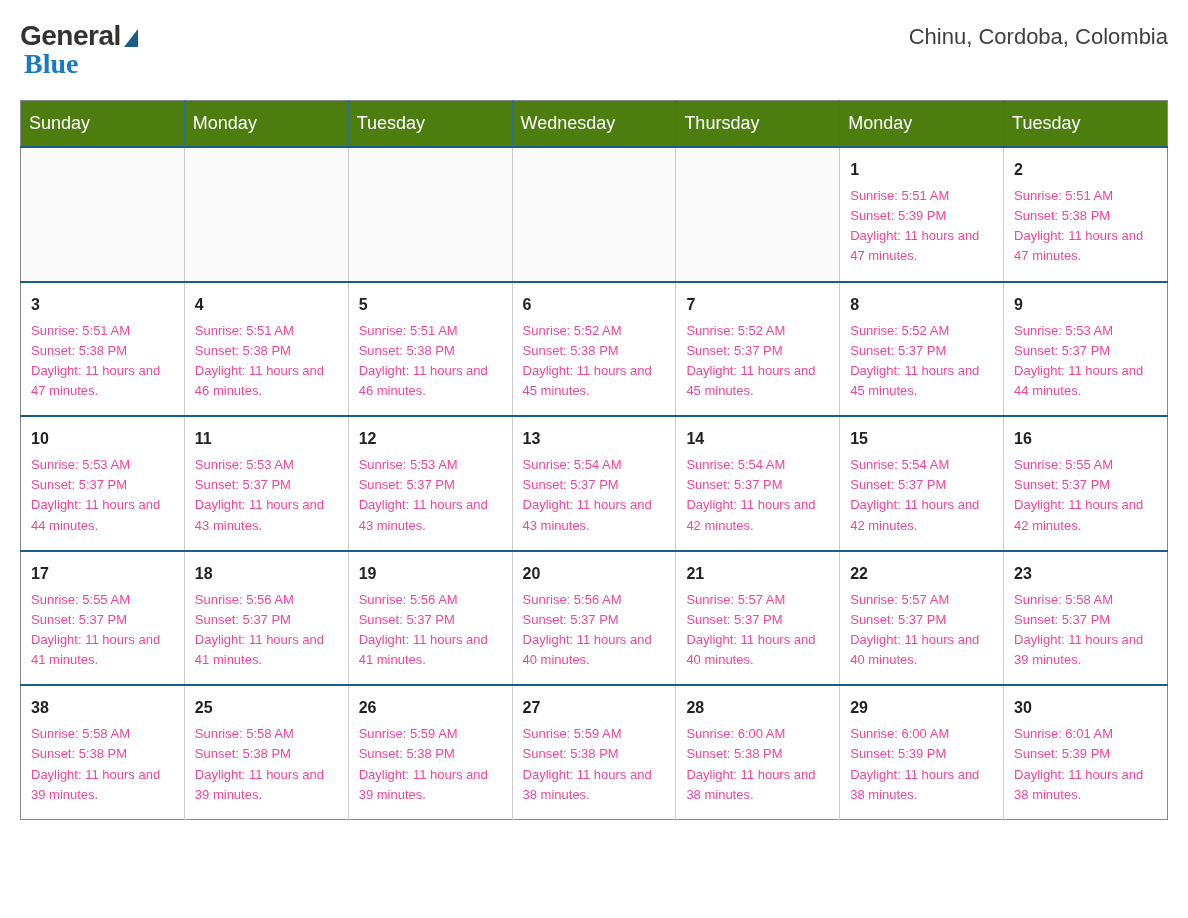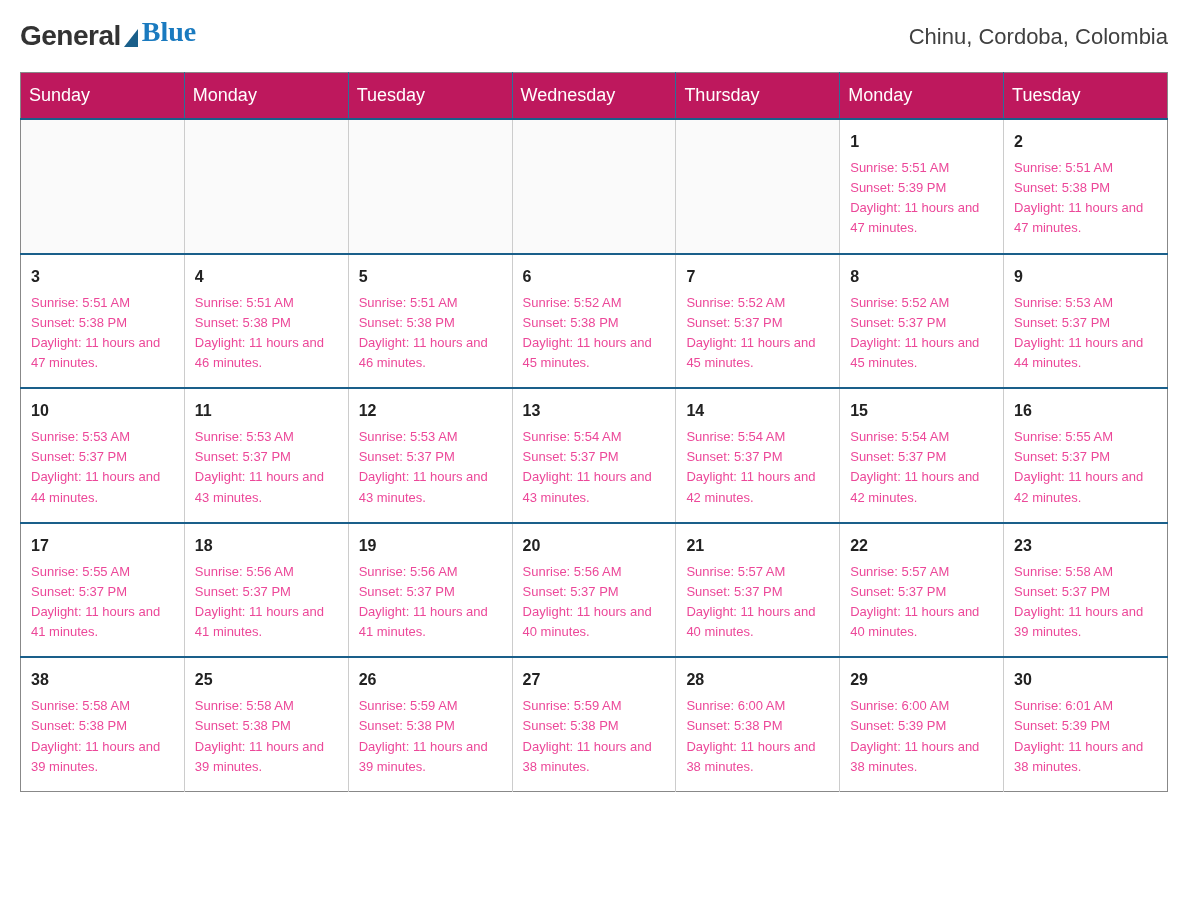--- a/index.html
+++ b/index.html
@@ -12,21 +12,21 @@
       min-height: 918px;
     }
     .header {
       display: flex;
       justify-content: space-between;
       align-items: flex-start;
       margin-bottom: 20px;
     }
     .logo {
       display: flex;
-      flex-direction: row;
+      flex-direction: column;
       align-items: flex-start;
     }
     .logo-top {
       display: flex;
       align-items: center;
     }
     .logo-general {
       font-size: 28px;
       font-weight: bold;
       color: #333;
@@ -61,21 +61,21 @@
       font-size: 22px;
       color: #404040;
       margin-top: 4px;
     }
     .calendar {
       width: 100%;
       border-collapse: collapse;
       border: 1px solid #888;
     }
     .calendar thead tr {
-      background-color: #be185d;
+      background-color: #4d7c0f;
     }
     .calendar thead th {
       color: #fff;
       padding: 12px 8px;
       text-align: left;
       font-size: 18px;
       font-weight: normal;
       border-right: 1px solid #2a6f9a;
     }
     .calendar thead th:last-child {

